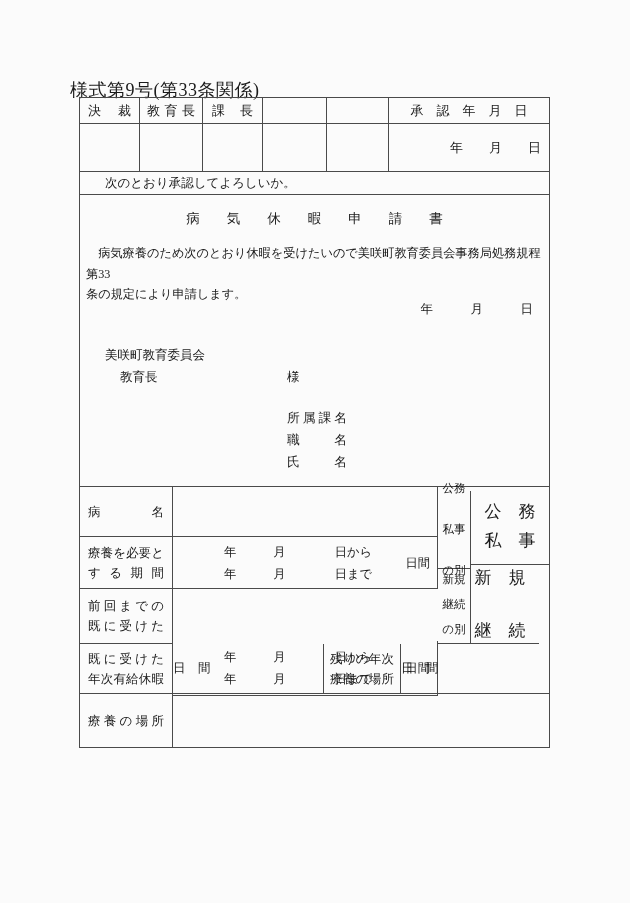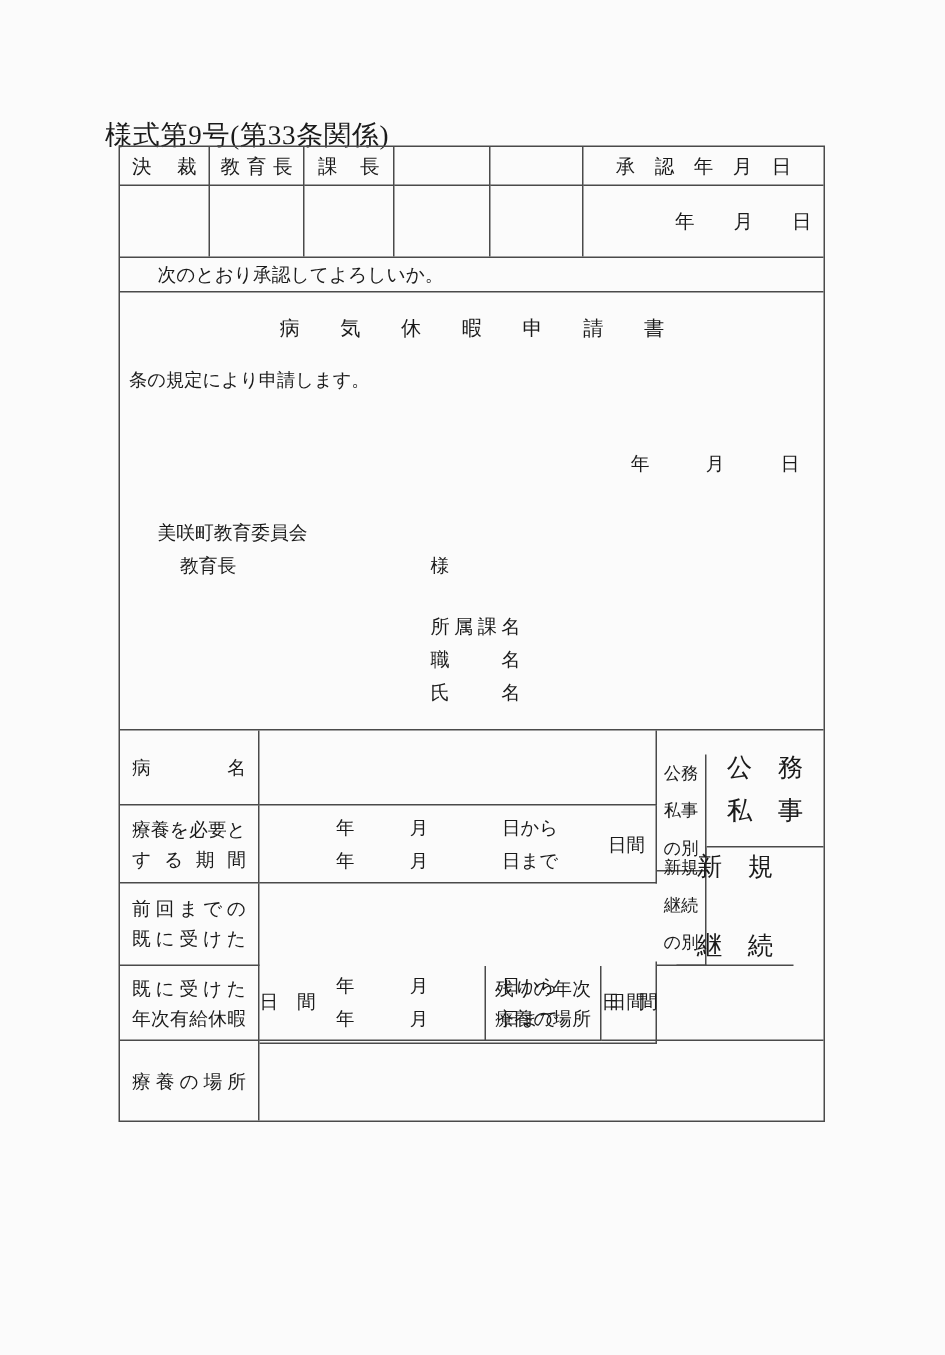--- a/index.html
+++ b/index.html
@@ -99,20 +99,21 @@
       </div>
   </div>
 
   <div class="sec s2">
     <span>次のとおり承認してよろしいか。</span>
   </div>
 
   <div class="sec s3">
     <div class="app-title">病　　気　　休　　暇　　申　　請　　書</div>
     <div class="app-body">
+      <div>　病気療養のため次のとおり休暇を受けたいので美咲町教育委員会事務局処務規程第33</div>
       <div>条の規定により申請します。</div>
     </div>
     <div class="app-date">年　　　月　　　日</div>
     <div class="addr-org">美咲町教育委員会</div>
     <div class="addr-line">
       <span class="addr-title">教育長</span>
       <span class="addr-sama">様</span>
     </div>
     <div class="sig">
       <div class="just">所属課名</div>
@@ -121,21 +122,21 @@
     </div>
   </div>
 
   <div class="sec s4">
 
     <div class="cell lbl br bb" style="left:0;top:0;width:93px;height:50px;">
         <div class="just">病名</div>
       </div>
     <div class="cell br bb" style="left:93px;top:0;width:265px;height:50px;"></div>
 
-    <div class="cell vcol br bb" style="left:358px;top:16px;width:33px;height:78px;">
+    <div class="cell vcol br bb" style="left:358px;top:4px;width:33px;height:78px;gap:16px;">
       <div>公務</div>
       <div>私事</div>
       <div>の別</div>
     </div>
     <div class="cell vval bb" style="left:391px;top:0;width:78px;height:78px;">
       <div>公　務</div>
       <div>私　事</div>
     </div>
 
     <div class="cell lbl br bb" style="left:0;top:50px;width:93px;height:52px;">
@@ -156,21 +157,21 @@
       <div>年　　　月　　　　日から</div>
       <div>年　　　月　　　　日まで</div>
       <span class="dayspan">日間</span>
     </div>
 
     <div class="cell vcol br bb" style="left:358px;top:78px;width:33px;height:79px;">
       <div>新規</div>
       <div>継続</div>
       <div>の別</div>
     </div>
-    <div class="cell vval bb" style="left:371px;top:78px;width:78px;height:79px;gap:24px;">
+    <div class="cell vval bb" style="left:381px;top:78px;width:78px;height:79px;gap:24px;">
       <div>新　規</div>
       <div>継　続</div>
     </div>
 
     <div class="cell lbl br bb" style="left:0;top:157px;width:93px;height:50px;">
       <div class="just">既に受けた</div>
       <div class="just">年次有給休暇</div>
     </div>
     <div class="cell daysr br bb" style="left:93px;top:157px;width:151px;height:50px;padding-right:16px;">
         <span>日　間</span>

